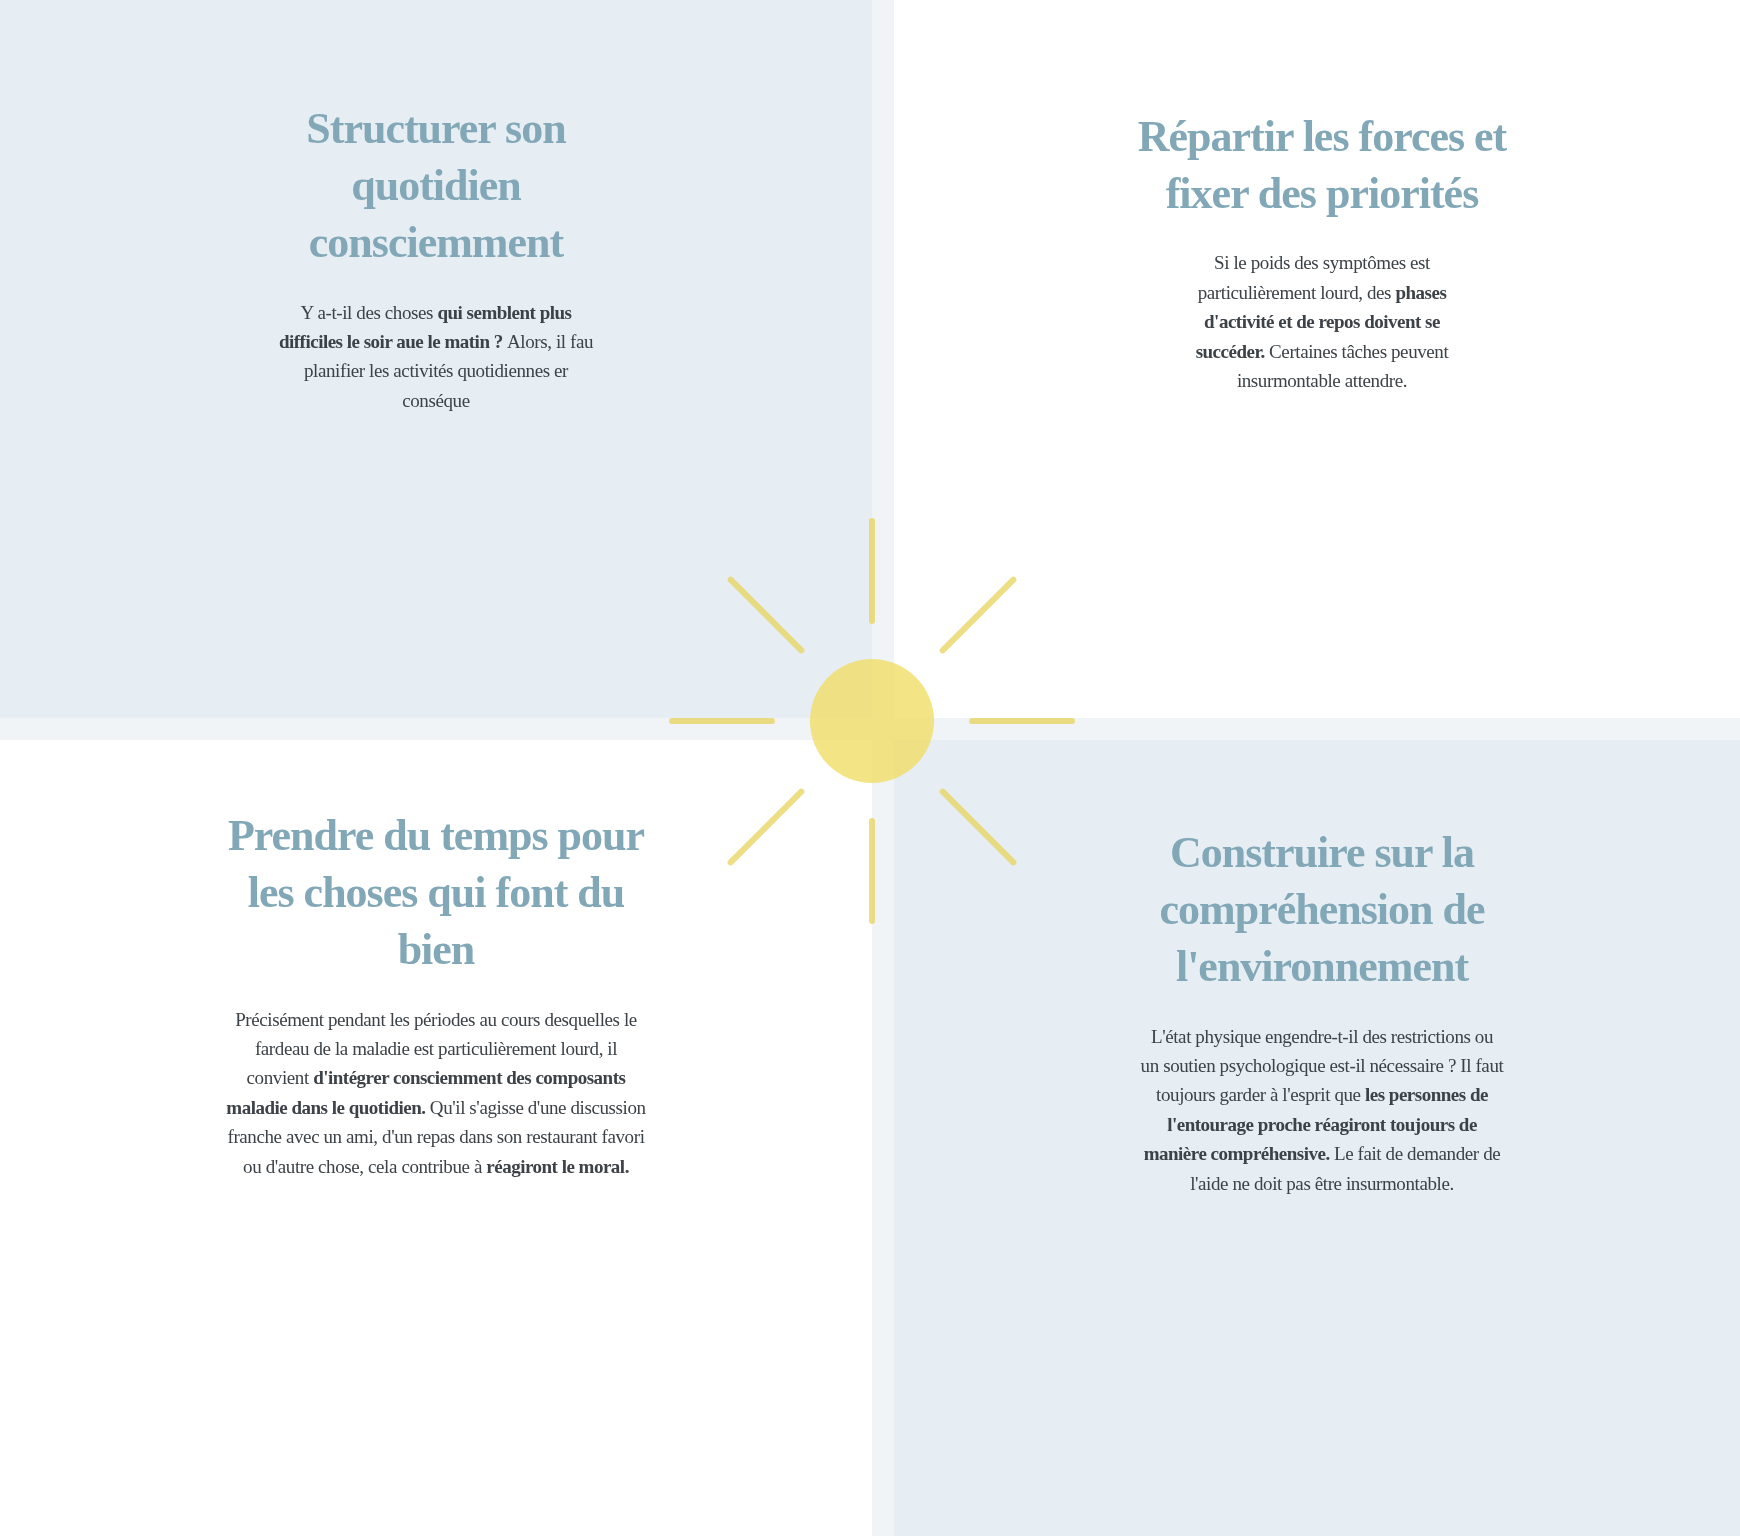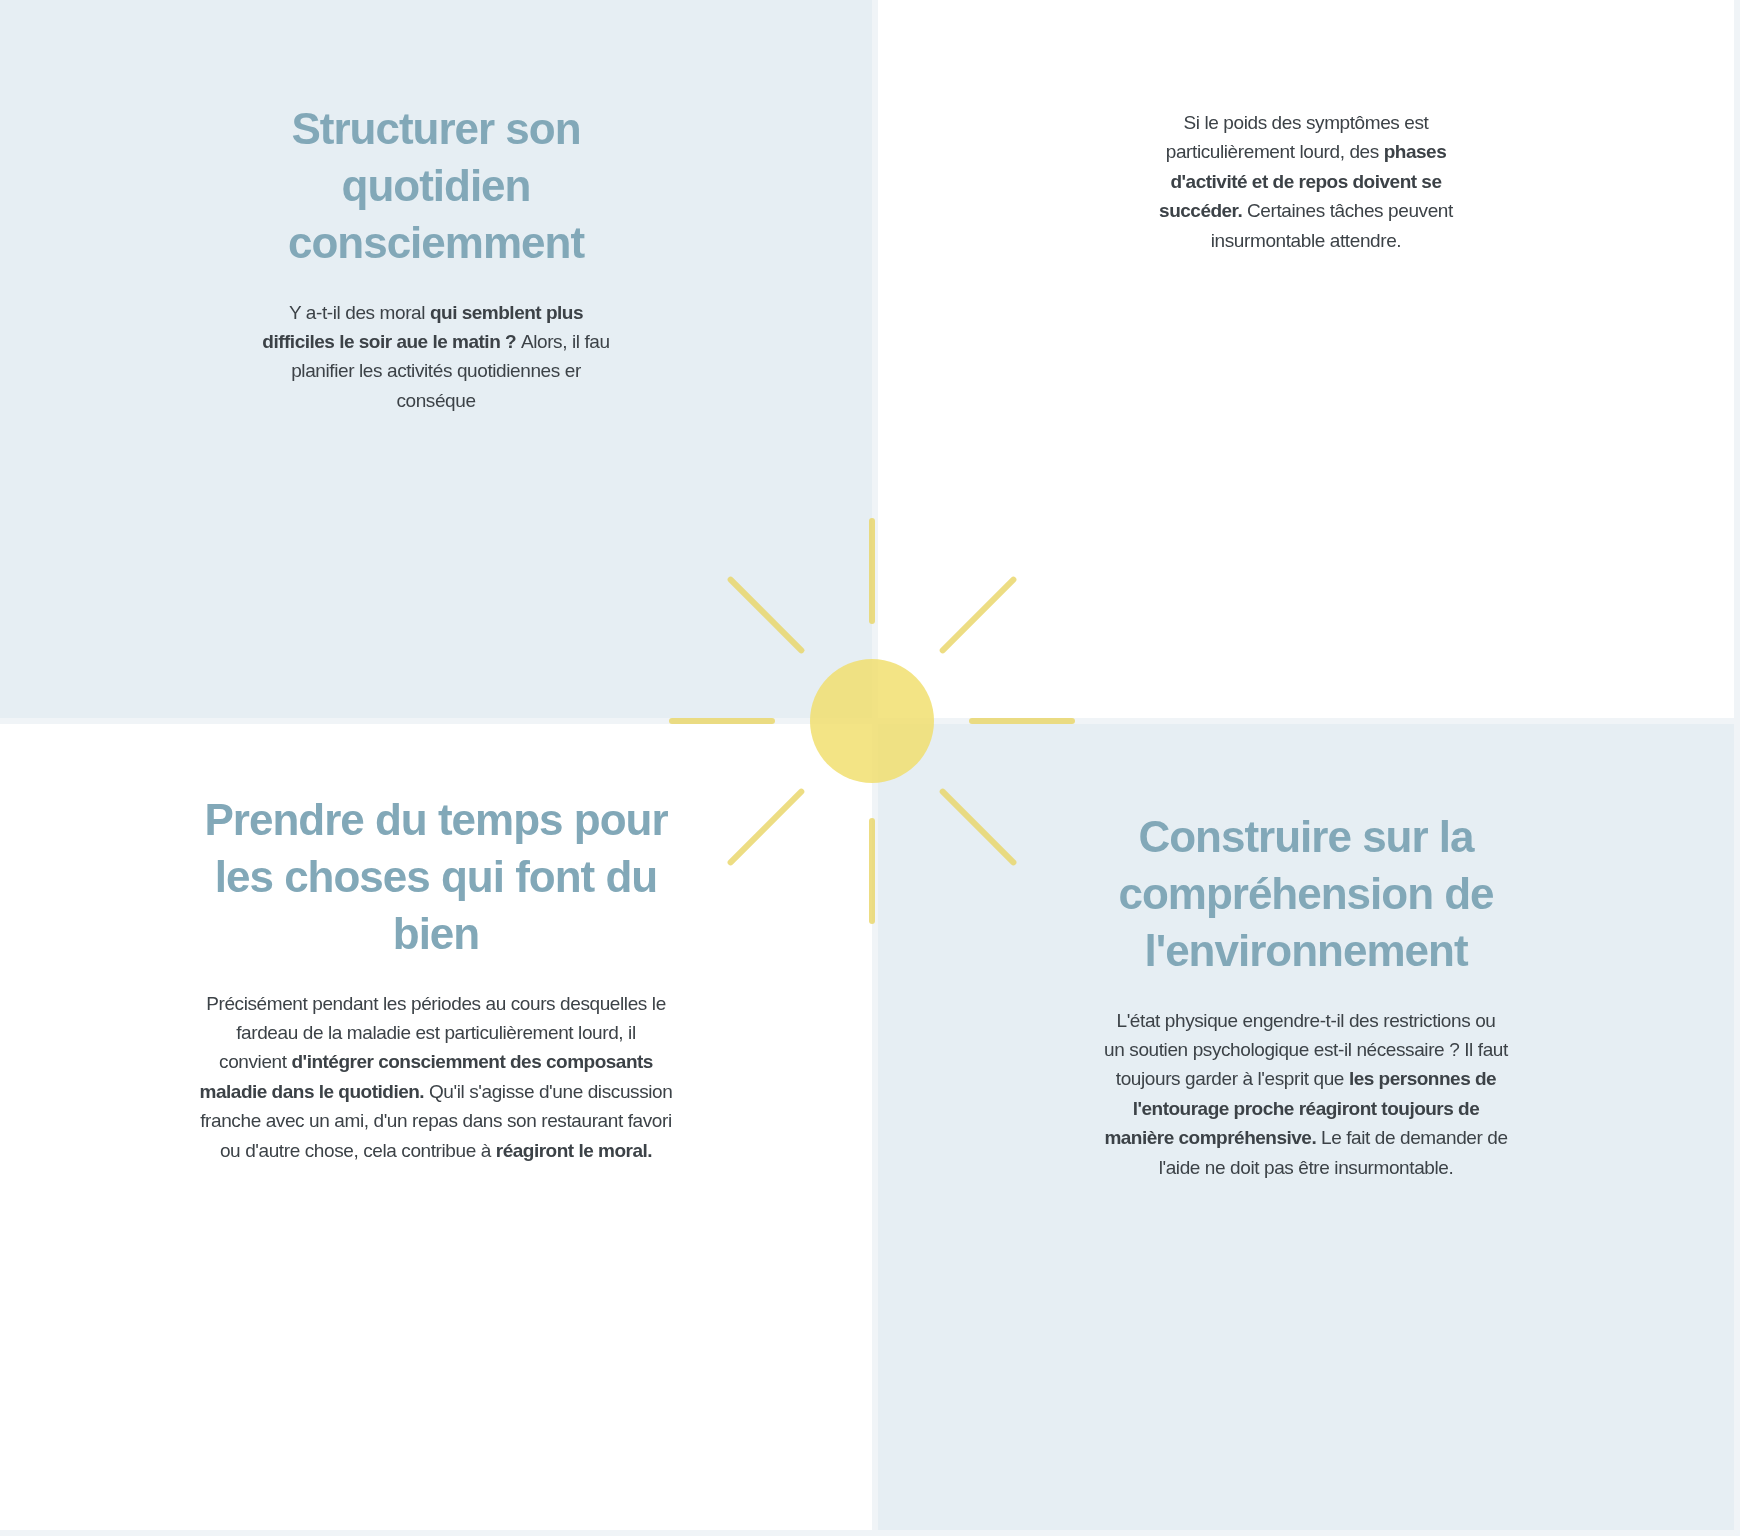--- a/index.html
+++ b/index.html
@@ -8,23 +8,24 @@
     font-family: "Liberation Sans", sans-serif;
     overflow: hidden;
   }
   .page {
     position: relative;
     box-sizing: border-box;
     width: 1740px; height: 1536px;
     display: grid;
     grid-template-columns: 872px 856px;
     grid-template-rows: 718px 806px;
-    gap: 6px;
+    gap: 22px;
     padding: 0 6px 6px 0;
     background: var(--page-background, #f0f4f7);
+    font-family: Liberation Serif, serif;
   }
   .panel {
     display: flex;
     flex-direction: column;
     align-items: center;
     text-align: center;
     box-sizing: border-box;
   }
   .panel.blue  { background: var(--panel-blue, #e6eef3); }
   .panel.white { background: var(--panel-white, #ffffff); }
@@ -68,27 +69,29 @@
 </style>
 </head>
 <body>
 
 <div class="page">
 
   <section class="panel blue c0">
     <h2 class="card-heading">Structurer son
 quotidien
 consciemment</h2>
-    <p class="card-body"><span>Y a-t-il des moral </span><span class="b">qui semblent plus
+    <p class="card-body"><span>Y a-t-il des choses </span><span class="b">qui semblent plus
 difficiles le soir aue le matin ? </span><span>Alors, il fau
 planifier les activités quotidiennes er
 conséque</span></p>
   </section>
 
   <section class="panel white c1">
+    <h2 class="card-heading">Répartir les forces et
+fixer des priorités</h2>
     <p class="card-body"><span>Si le poids des symptômes est
 particulièrement lourd, des </span><span class="b">phases
 d'activité et de repos doivent se
 succéder. </span><span>Certaines tâches peuvent
 insurmontable attendre.</span></p>
   </section>
 
   <section class="panel white c2">
     <h2 class="card-heading">Prendre du temps pour
 les choses qui font du

